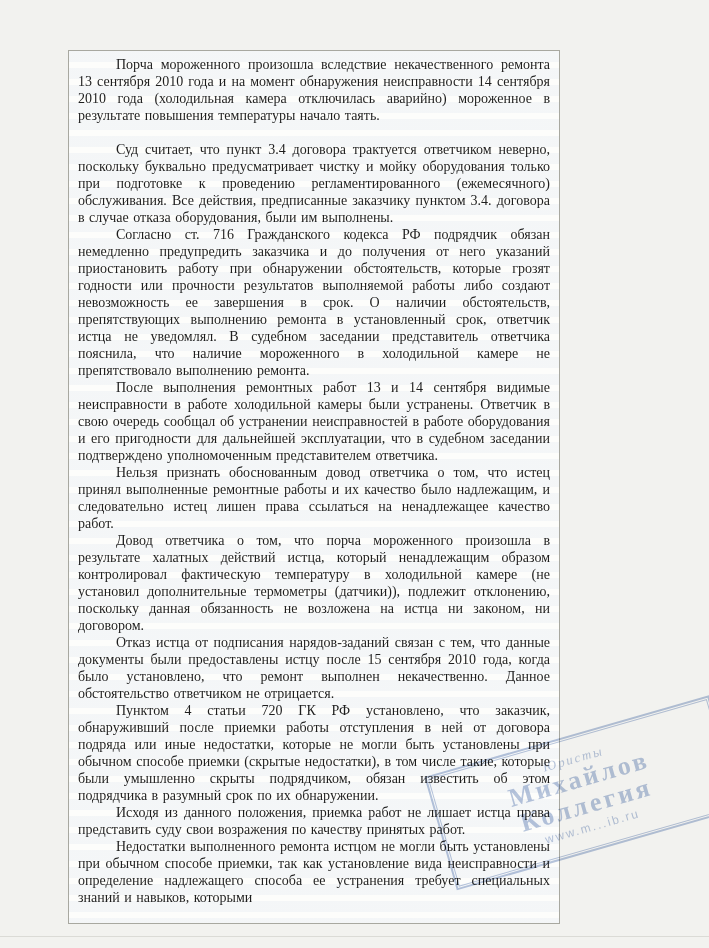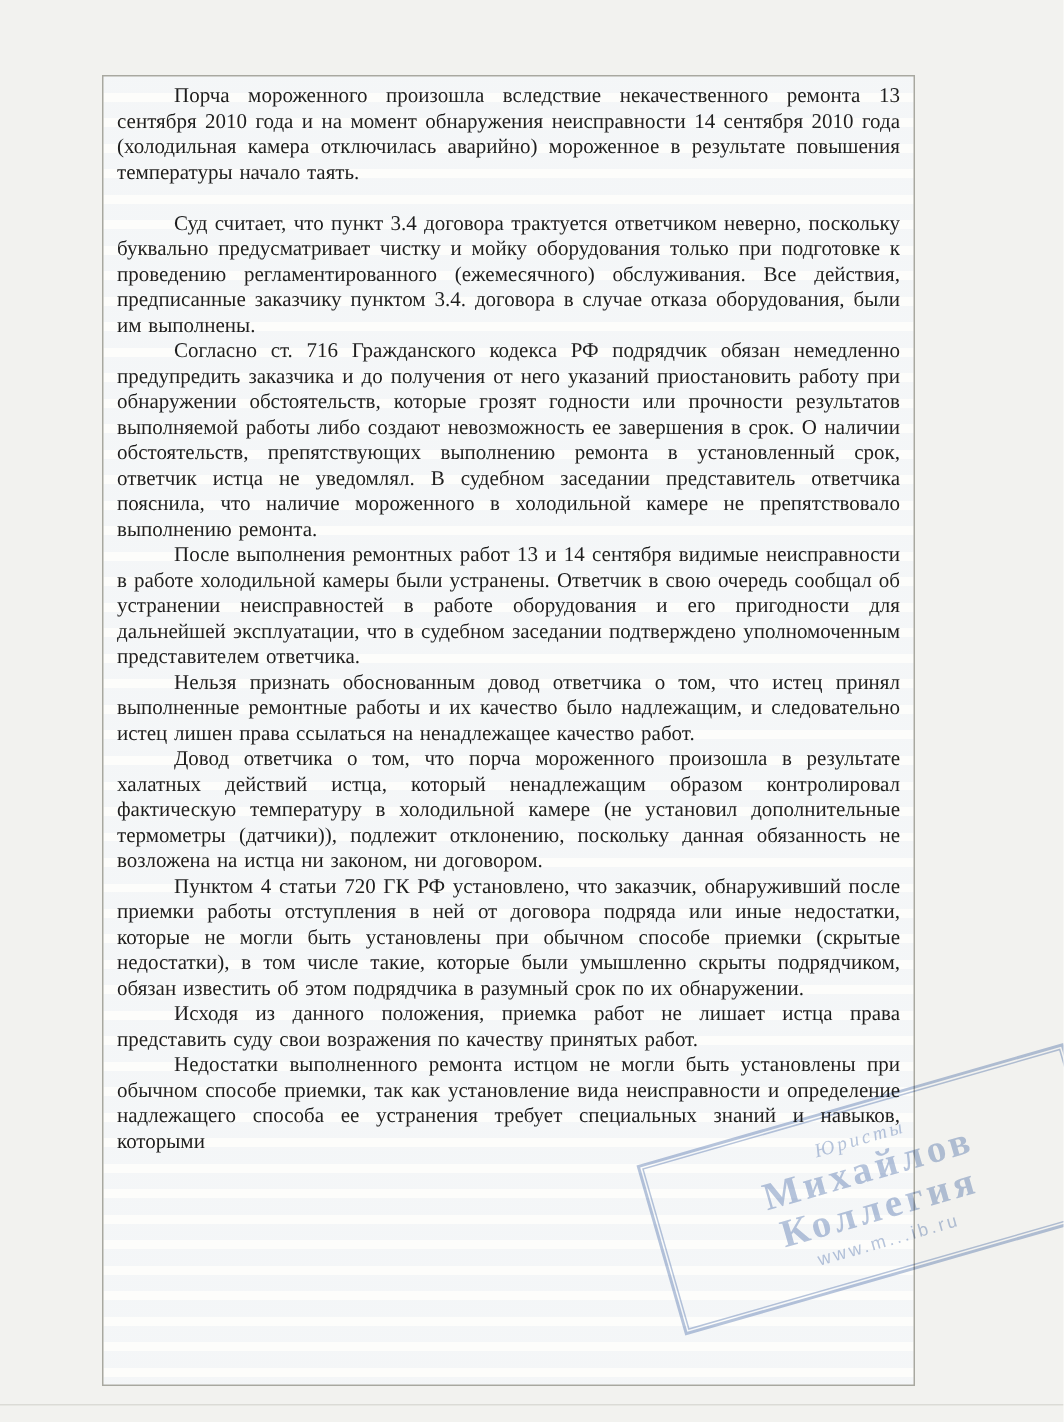--- a/index.html
+++ b/index.html
@@ -6,21 +6,21 @@
   body {
     width: 709px; height: 948px;
     position: relative;
     overflow: hidden;
     background: #f2f2ef;
     font-family: "Liberation Serif", "DejaVu Serif", serif;
   }
   .scan-sheet {
     position: absolute;
     left: 68px; top: 50px;
-    width: 542px; height: 874px;
+    width: 492px; height: 874px;
     box-sizing: border-box;
     background:
       repeating-linear-gradient(180deg,
         rgba(213,222,235,0.22) 0px, rgba(213,222,235,0.22) 11px,
         rgba(255,255,255,0) 11px, rgba(255,255,255,0) 17px),
       #fdfdfb;
     border: 1px solid #a8a8a0;
     padding: 5px 9px 4px 9px;
     overflow: hidden;
   }
@@ -84,20 +84,21 @@
 <body>
 
 <div class="scan-sheet">
   <div>
       <p class="para blank-after">Порча мороженного произошла вследствие некачественного ремонта 13 сентября 2010 года и на момент обнаружения неисправности 14 сентября 2010 года (холодильная камера отключилась аварийно) мороженное в результате повышения температуры начало таять.</p>
       <p class="para">Суд считает, что пункт 3.4 договора трактуется ответчиком неверно, поскольку буквально предусматривает чистку и мойку оборудования только при подготовке к проведению регламентированного (ежемесячного) обслуживания. Все действия, предписанные заказчику пунктом 3.4. договора в случае отказа оборудования, были им выполнены.</p>
       <p class="para">Согласно ст. 716 Гражданского кодекса РФ подрядчик обязан немедленно предупредить заказчика и до получения от него указаний приостановить работу при обнаружении обстоятельств, которые грозят годности или прочности результатов выполняемой работы либо создают невозможность ее завершения в срок. О наличии обстоятельств, препятствующих выполнению ремонта в установленный срок, ответчик истца не уведомлял. В судебном заседании представитель ответчика пояснила, что наличие мороженного в холодильной камере не препятствовало выполнению ремонта.</p>
       <p class="para">После выполнения ремонтных работ 13 и 14 сентября видимые неисправности в работе холодильной камеры были устранены. Ответчик в свою очередь сообщал об устранении неисправностей в работе оборудования и его пригодности для дальнейшей эксплуатации, что в судебном заседании подтверждено уполномоченным представителем ответчика.</p>
       <p class="para">Нельзя признать обоснованным довод ответчика о том, что истец принял выполненные ремонтные работы и их качество было надлежащим, и следовательно истец лишен права ссылаться на ненадлежащее качество работ.</p>
       <p class="para">Довод ответчика о том, что порча мороженного произошла в результате халатных действий истца, который ненадлежащим образом контролировал фактическую температуру в холодильной камере (не установил дополнительные термометры (датчики)), подлежит отклонению, поскольку данная обязанность не возложена на истца ни законом, ни договором.</p>
+      <p class="para">Отказ истца от подписания нарядов-заданий связан с тем, что данные документы были предоставлены истцу после 15 сентября 2010 года, когда было установлено, что ремонт выполнен некачественно. Данное обстоятельство ответчиком не отрицается.</p>
       <p class="para">Пунктом 4 статьи 720 ГК РФ установлено, что заказчик, обнаруживший после приемки работы отступления в ней от договора подряда или иные недостатки, которые не могли быть установлены при обычном способе приемки (скрытые недостатки), в том числе такие, которые были умышленно скрыты подрядчиком, обязан известить об этом подрядчика в разумный срок по их обнаружении.</p>
       <p class="para">Исходя из данного положения, приемка работ не лишает истца права представить суду свои возражения по качеству принятых работ.</p>
       <p class="para">Недостатки выполненного ремонта истцом не могли быть установлены при обычном способе приемки, так как установление вида неисправности и определение надлежащего способа ее устранения требует специальных знаний и навыков, которыми</p>
     </div>
 </div>
 
 <div class="watermark">
   <div class="stamp-frame"></div>
   <div class="stamp-frame-inner"></div>
   <div class="stamp-content">

